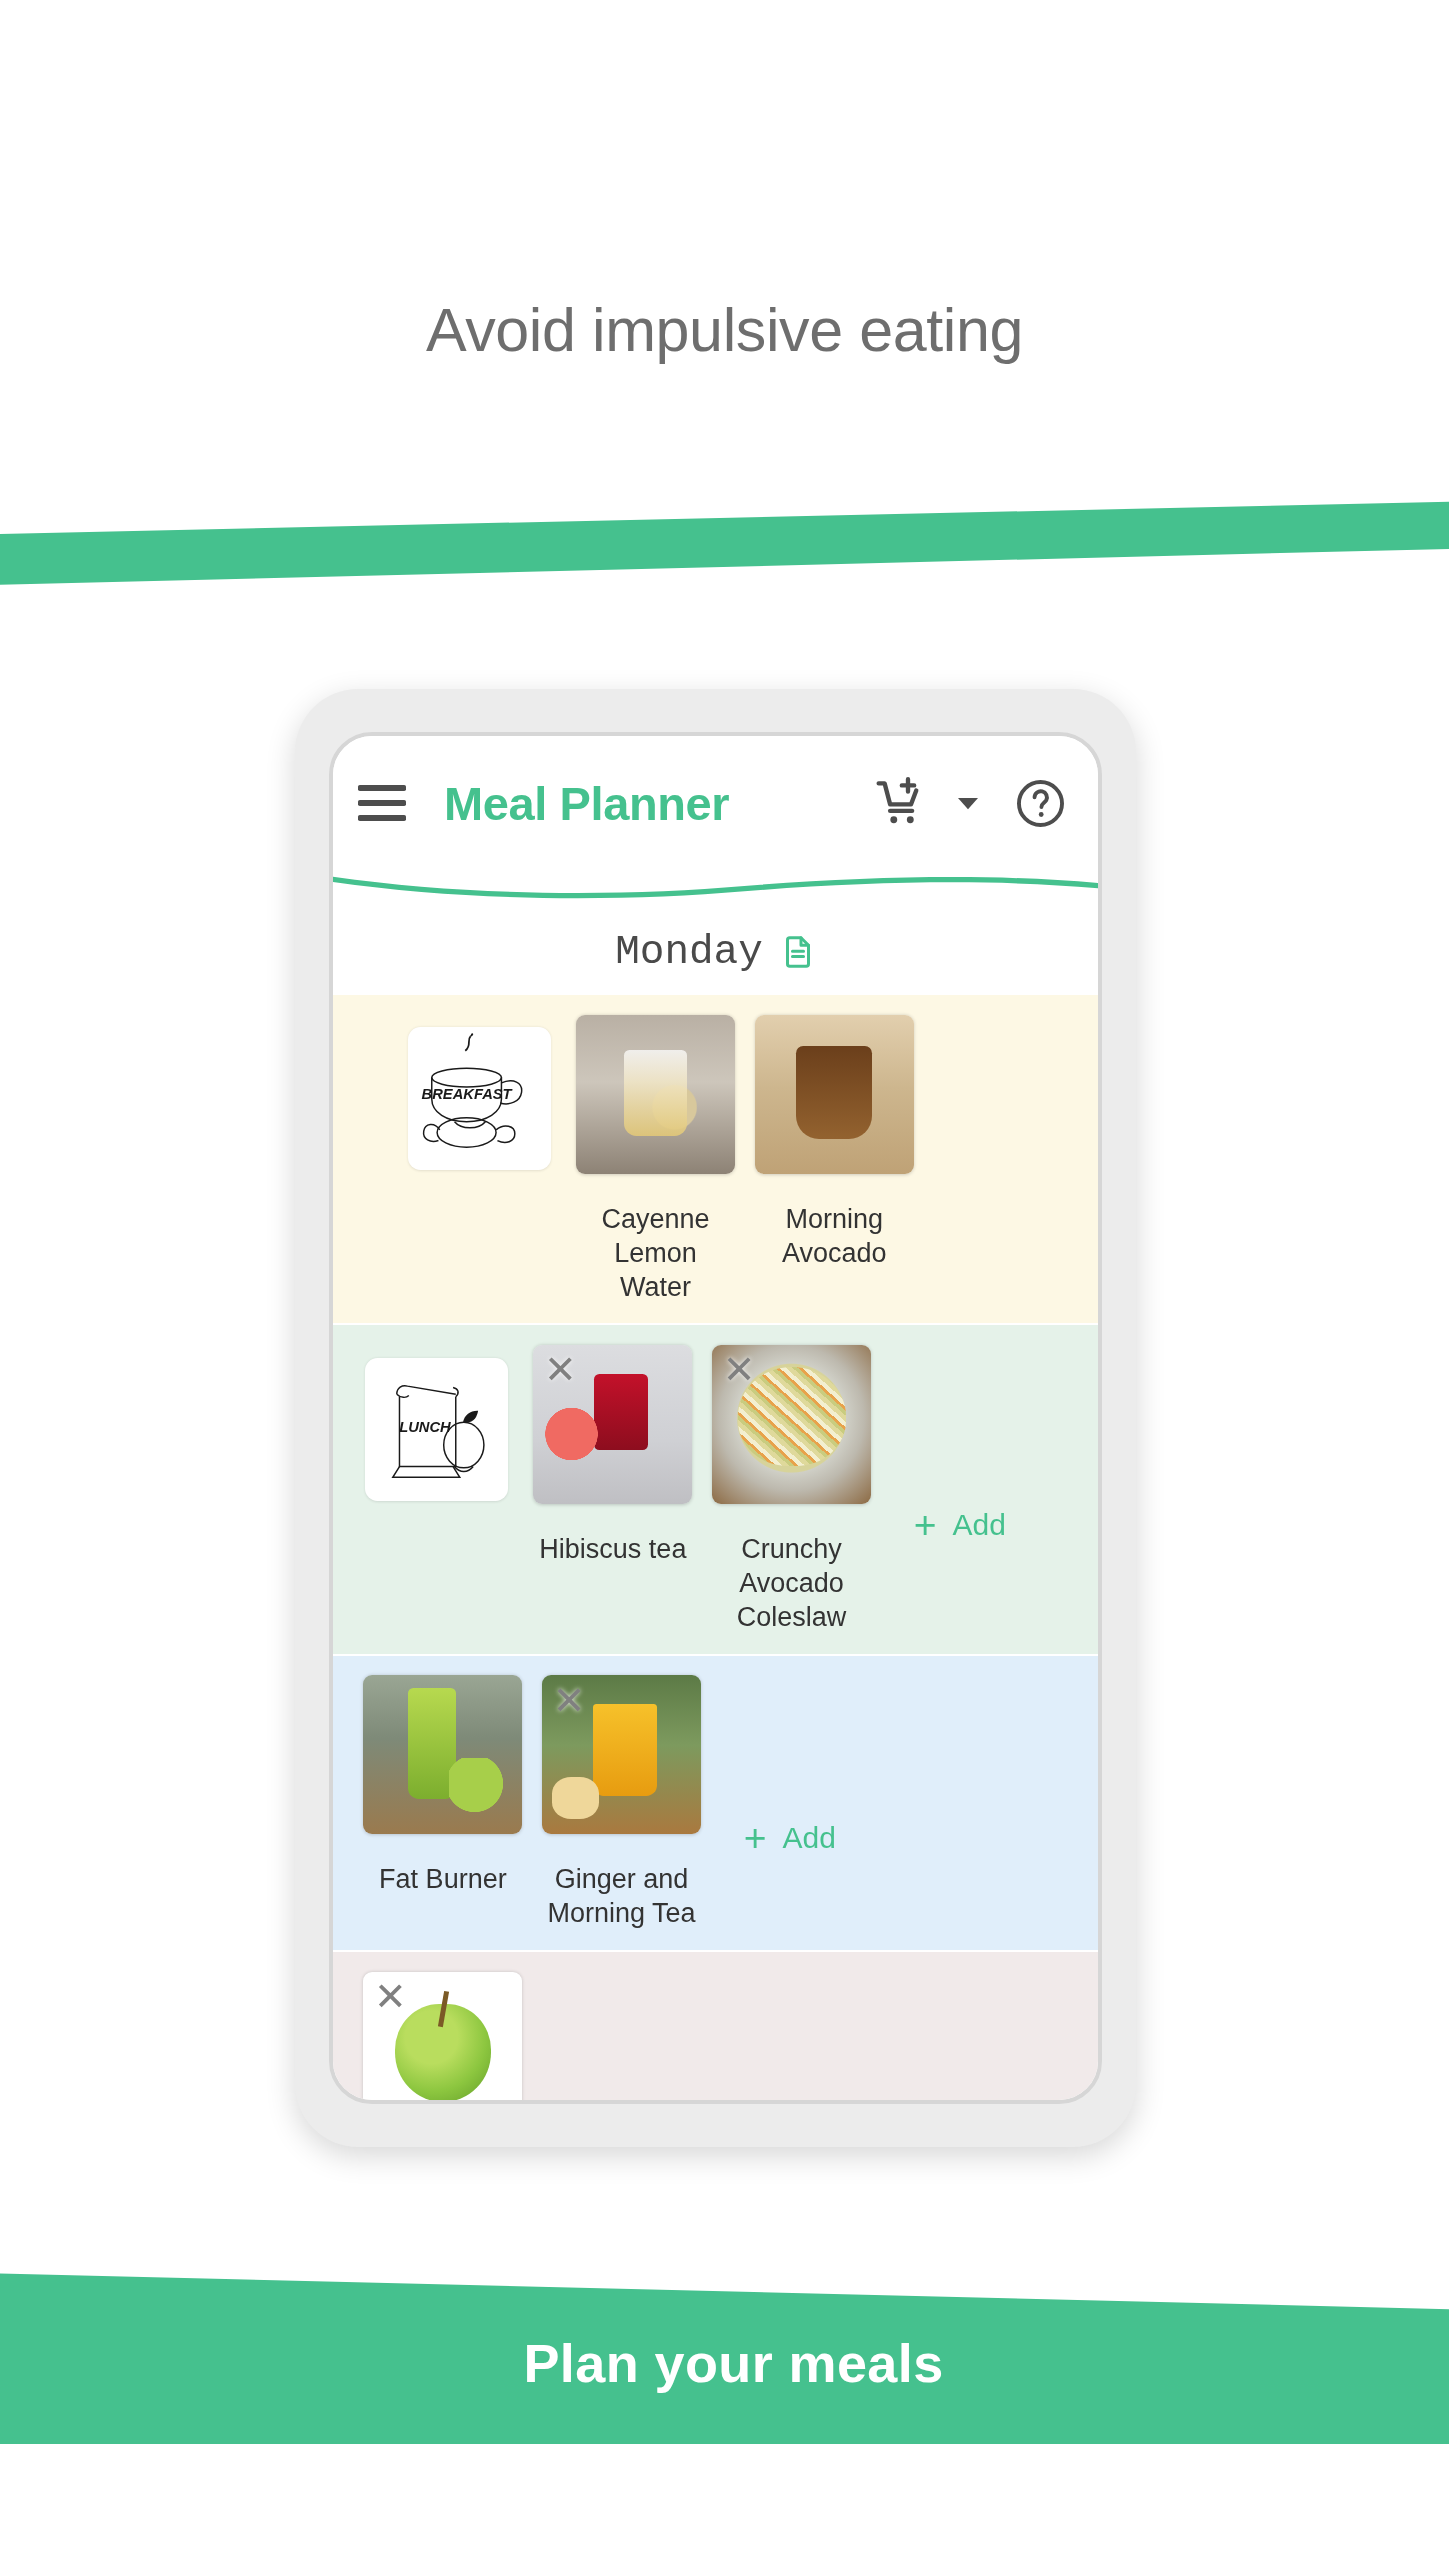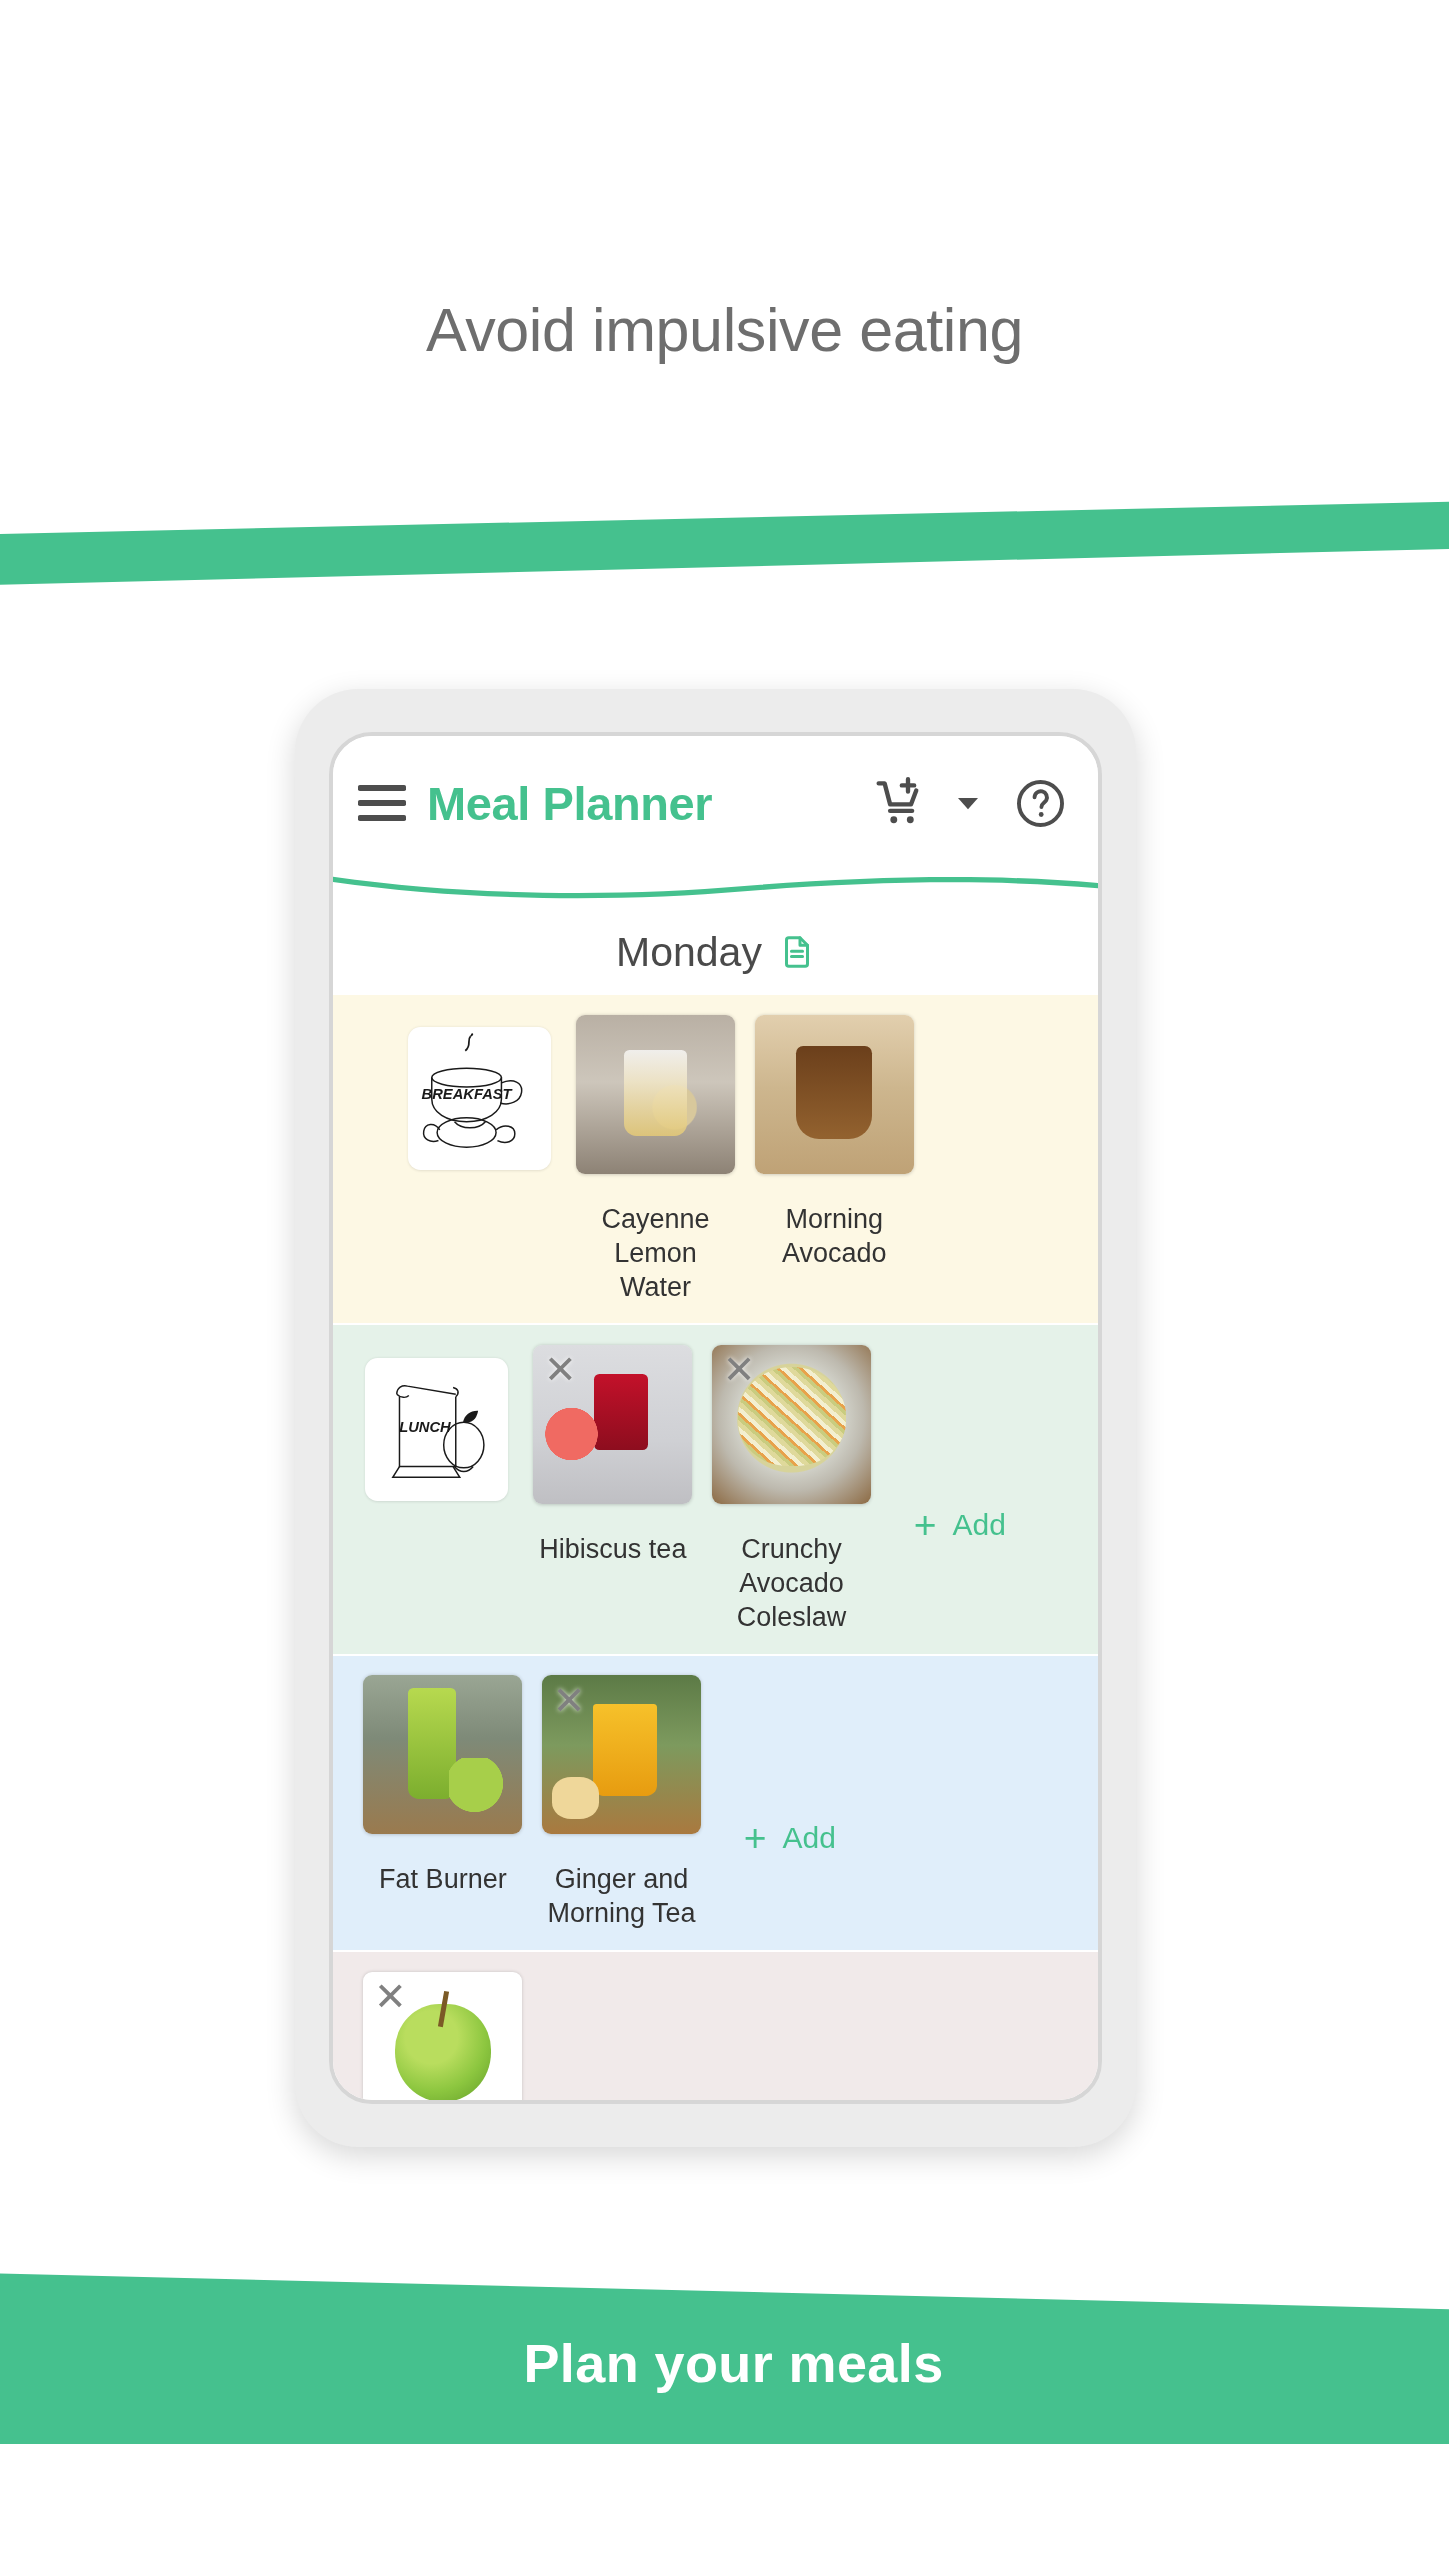--- a/index.html
+++ b/index.html
@@ -66,37 +66,37 @@
   }
 
   
   .appbar {
     position: relative; height: 134px; background: #ffffff;
     display: flex; align-items: center; padding: 0 25px;
   }
   .hamburger { width: 48px; display: flex; flex-direction: column; gap: 9px; cursor: pointer; }
   .hamburger span { display: block; height: 6.3px; background: #4d4d4d; border-radius: 1.8px; }
   .app-title {
-    margin-left: 21px; font-size: 47px; font-weight: 700;
+    margin-left: 38px; font-size: 47px; font-weight: 700;
     color: #45c18e; letter-spacing: -0.4px; white-space: nowrap;
   }
   .appbar-spacer { flex: 1; }
   .ic { color: #4d4d4d; display: flex; align-items: center; justify-content: center; cursor: pointer; }
   .ic-cart { margin-right: 23px; }
   .ic-caret { margin-right: 30px; }
   .ic-help { margin-right: 5.4px; }
 
   
   .wave { position: relative; height: 39px; background: #fff; overflow: hidden; }
   .wave svg { position: absolute; left: -9px; top: 0; }
 
   
   .day-row {
     height: 86px; display: flex; align-items: center; justify-content: center;
-    background: #ffffff; gap: 17px;
+    background: #ffffff; gap: 17px; font-family: Liberation Mono, monospace;
   }
   .day-name { font-size: 41px; color: #4a4a4a; font-weight: 400; }
   .note-icon { display: flex; align-items: center; }
 
   
   .meal-row {
     display: flex; align-items: flex-start;
     padding: 19.7px 0 19.7px 5.4px;
     border-bottom: 2.7px solid #ffffff;
     position: relative;

